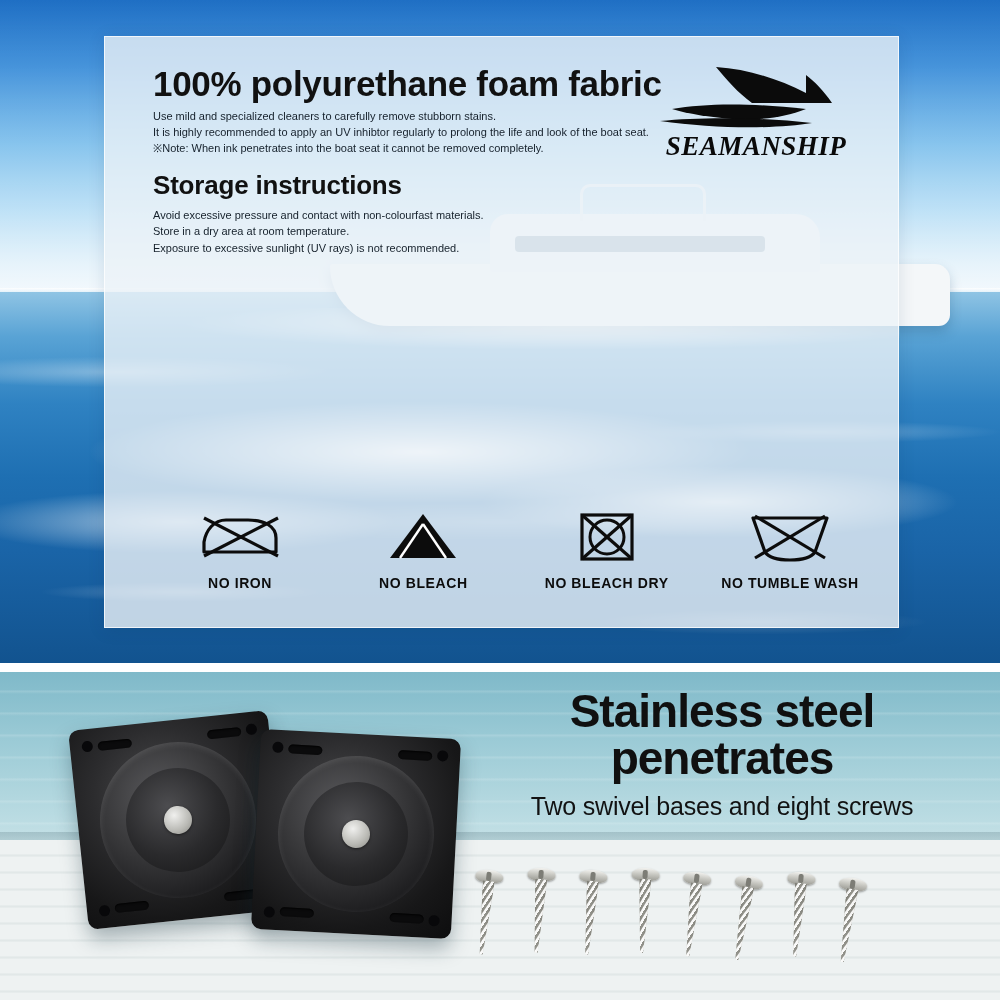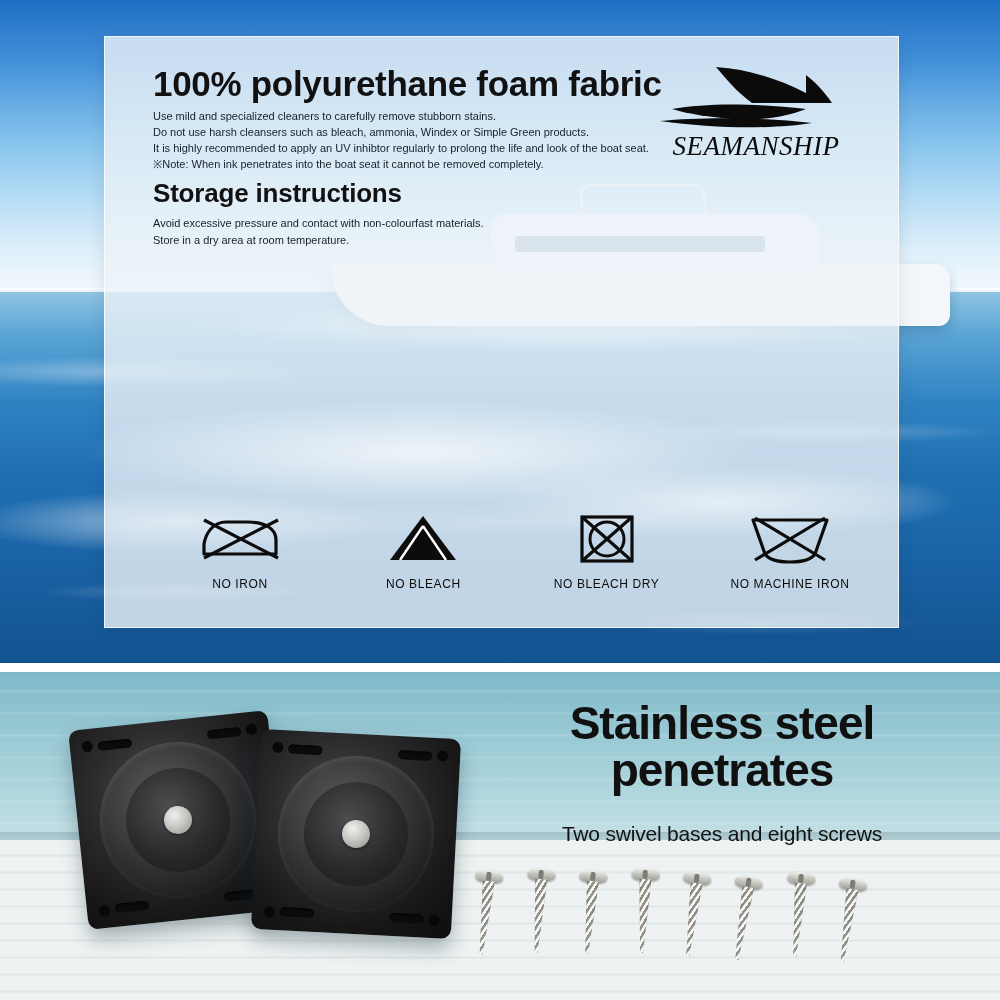--- a/index.html
+++ b/index.html
@@ -158,42 +158,42 @@
     margin: 0 0 4px 0;
     max-width: 520px;
   }
   .subhead {
     font-size: 26px;
     font-weight: 700;
     color: #111;
     margin: 8px 0 6px 0;
     letter-spacing: -0.2px;
   }
-  .subhead.storage { margin-top: 6px; }
+  .subhead.storage { margin-top: 14px; }
 
   .body-line {
     font-size: 11px;
     color: #15202b;
     line-height: 1.46;
     margin: 0;
   }
   .body-block { margin-bottom: 2px; }
 
   
   .brand {
     position: absolute;
     right: 28px;
     top: 22px;
     width: 228px;
     text-align: center;
   }
   .brand-name {
     font-family: "Liberation Serif", serif;
     font-style: italic;
-    font-weight: 400;
+    font-weight: 700;
     font-size: 27px;
     letter-spacing: 0.5px;
     color: #0a0a0a;
     margin-top: -4px;
   }
 
   
   .care-row {
     position: absolute;
     left: 60px;
@@ -207,22 +207,22 @@
     width: 150px;
     text-align: center;
   }
   .care-item .glyph {
     height: 64px;
     display: flex;
     align-items: center;
     justify-content: center;
   }
   .care-label {
-    font-size: 12px;
-    font-weight: 400;
+    font-size: 14px;
+    font-weight: 700;
     letter-spacing: 0.6px;
     color: #0c0c0c;
     margin-top: 6px;
   }
 
   
   .panel-bottom {
     position: absolute;
     left: 0;
     top: 672px;
@@ -264,35 +264,35 @@
   }
   .wood-shadow {
     position: absolute;
     left: 0; top: 160px; width: 1000px; height: 22px;
     background: linear-gradient(to bottom, rgba(60,90,100,0.22), rgba(60,90,100,0));
   }
 
   .bottom-text {
     position: absolute;
     right: 18px;
-    top: 28px;
+    top: 16px;
     width: 520px;
     text-align: center;
   }
   .bt-title {
     font-size: 46px;
     font-weight: 800;
     color: #101010;
     line-height: 1.02;
     letter-spacing: -1px;
   }
   .bt-sub {
-    font-size: 21px;
+    font-size: 25px;
     color: #121212;
-    margin-top: 28px;
+    margin-top: 10px;
     letter-spacing: -0.2px;
   }
 
   
   .bases { position: absolute; left: 70px; top: 10px; width: 420px; height: 260px; }
   .base {
     position: absolute;
     width: 200px; height: 200px;
     background: radial-gradient(circle at 42% 36%, #4a4a4c 0%, #2c2c2e 38%, #171718 72%, #0d0d0e 100%);
     border-radius: 10px;
@@ -383,29 +383,29 @@
             <path d="M16 50 C50 44 96 44 150 50 C130 58 104 62 76 60 C54 58 32 55 16 50 Z" fill="#0b0b0b"></path>
             <path d="M4 62 C44 58 104 58 156 64 C120 70 60 70 4 62 Z" fill="#0b0b0b"></path>
           </svg>
           <div class="brand-name">SEAMANSHIP</div>
         </div>
 
         <div class="headline">100% polyurethane foam fabric</div>
 
         <div class="body-block">
           <p class="body-line">Use mild and specialized cleaners to carefully remove stubborn stains.</p>
-          <p class="body-line">Do not use harsh cleansers such as bleach, ammonia, Windex or Simple Green products.</p>
           <p class="body-line">It is highly recommended to apply an UV inhibtor regularly to prolong the life and look of the boat seat.</p>
           <p class="body-line">※Note: When ink penetrates into the boat seat it cannot be removed completely.</p>
         </div>
 
         <div class="subhead storage">Storage instructions</div>
         <div class="body-block">
           <p class="body-line">Avoid excessive pressure and contact with non-colourfast materials.</p>
           <p class="body-line">Store in a dry area at room temperature.</p>
+          <p class="body-line">Exposure to excessive sunlight (UV rays) is not recommended.</p>
         </div>
 
         <div class="care-row">
 
           <div class="care-item">
             <div class="glyph">
               <svg width="84" height="58" viewBox="0 0 84 58">
                 <path d="M6 44 L78 44 L78 30 C78 18 66 12 50 12 L28 12 C16 12 8 22 6 34 Z" fill="none" stroke="#0c0c0c" stroke-width="3.2" stroke-linejoin="round"></path>
                 <line x1="6" y1="10" x2="80" y2="48" stroke="#0c0c0c" stroke-width="3.2"></line>
                 <line x1="80" y1="10" x2="6" y2="48" stroke="#0c0c0c" stroke-width="3.2"></line>
@@ -438,21 +438,21 @@
           </div>
 
           <div class="care-item">
             <div class="glyph">
               <svg width="90" height="58" viewBox="0 0 90 58">
                 <path d="M8 10 L82 10 L70 44 C66 50 58 52 45 52 C32 52 24 50 20 44 Z" fill="none" stroke="#0c0c0c" stroke-width="3.2" stroke-linejoin="round"></path>
                 <line x1="10" y1="8" x2="80" y2="50" stroke="#0c0c0c" stroke-width="3.2"></line>
                 <line x1="80" y1="8" x2="10" y2="50" stroke="#0c0c0c" stroke-width="3.2"></line>
               </svg>
             </div>
-            <div class="care-label">NO MACHINE IRON</div>
+            <div class="care-label">NO TUMBLE WASH</div>
           </div>
 
         </div>
       </div>
     </div>
   </div>
 
   <div class="panel-bottom">
     <div class="wood-top"></div>
     <div class="wood-shadow"></div>

